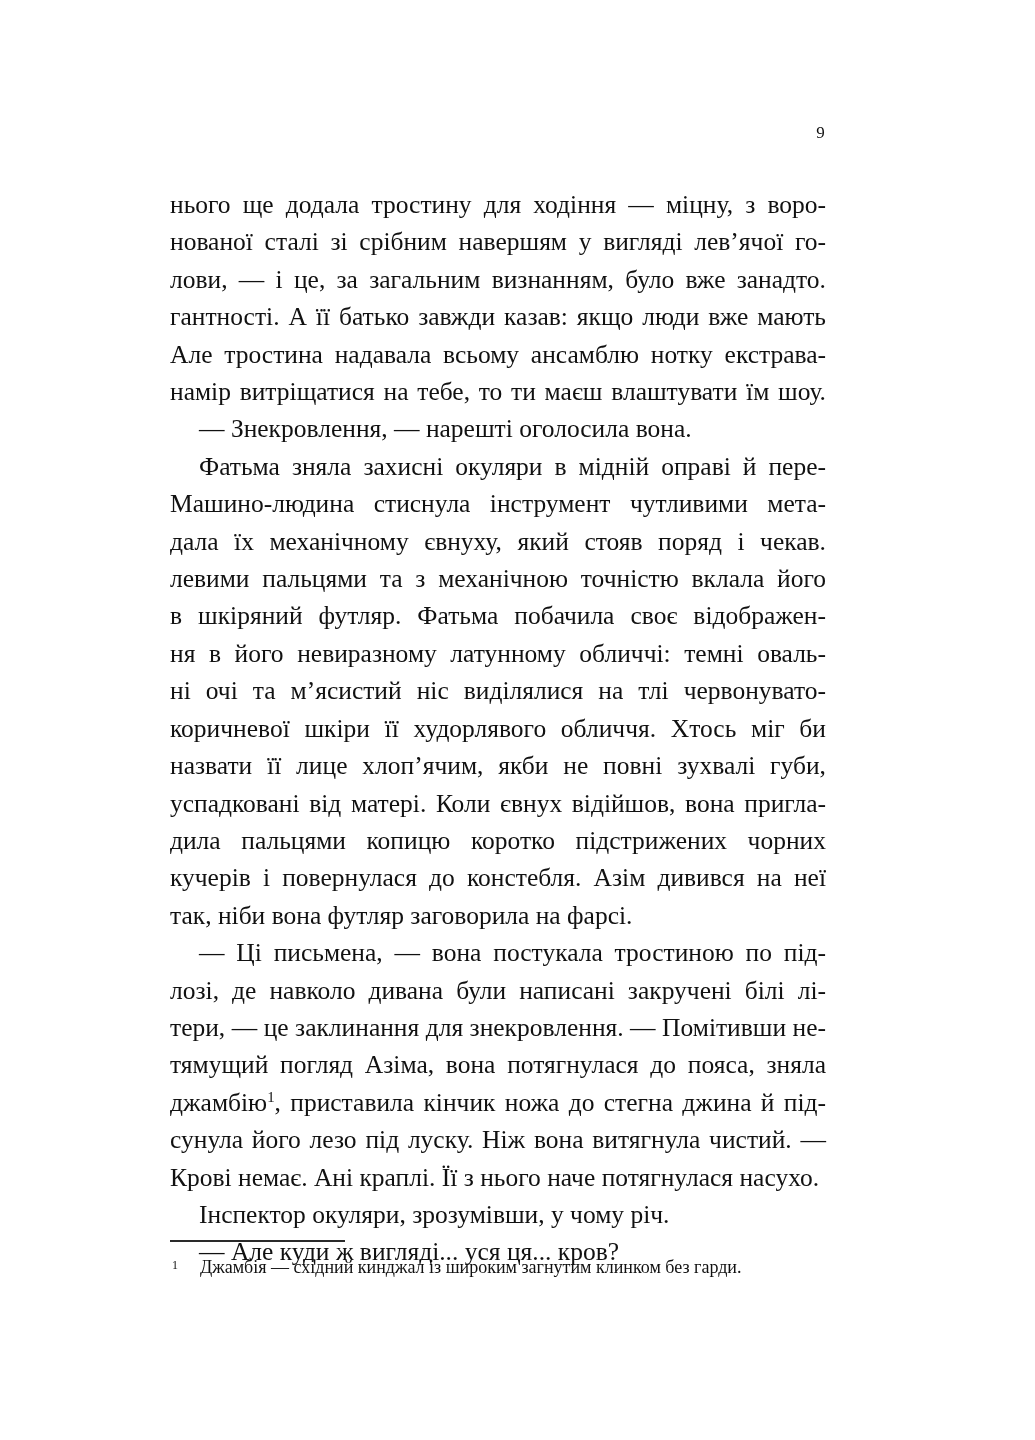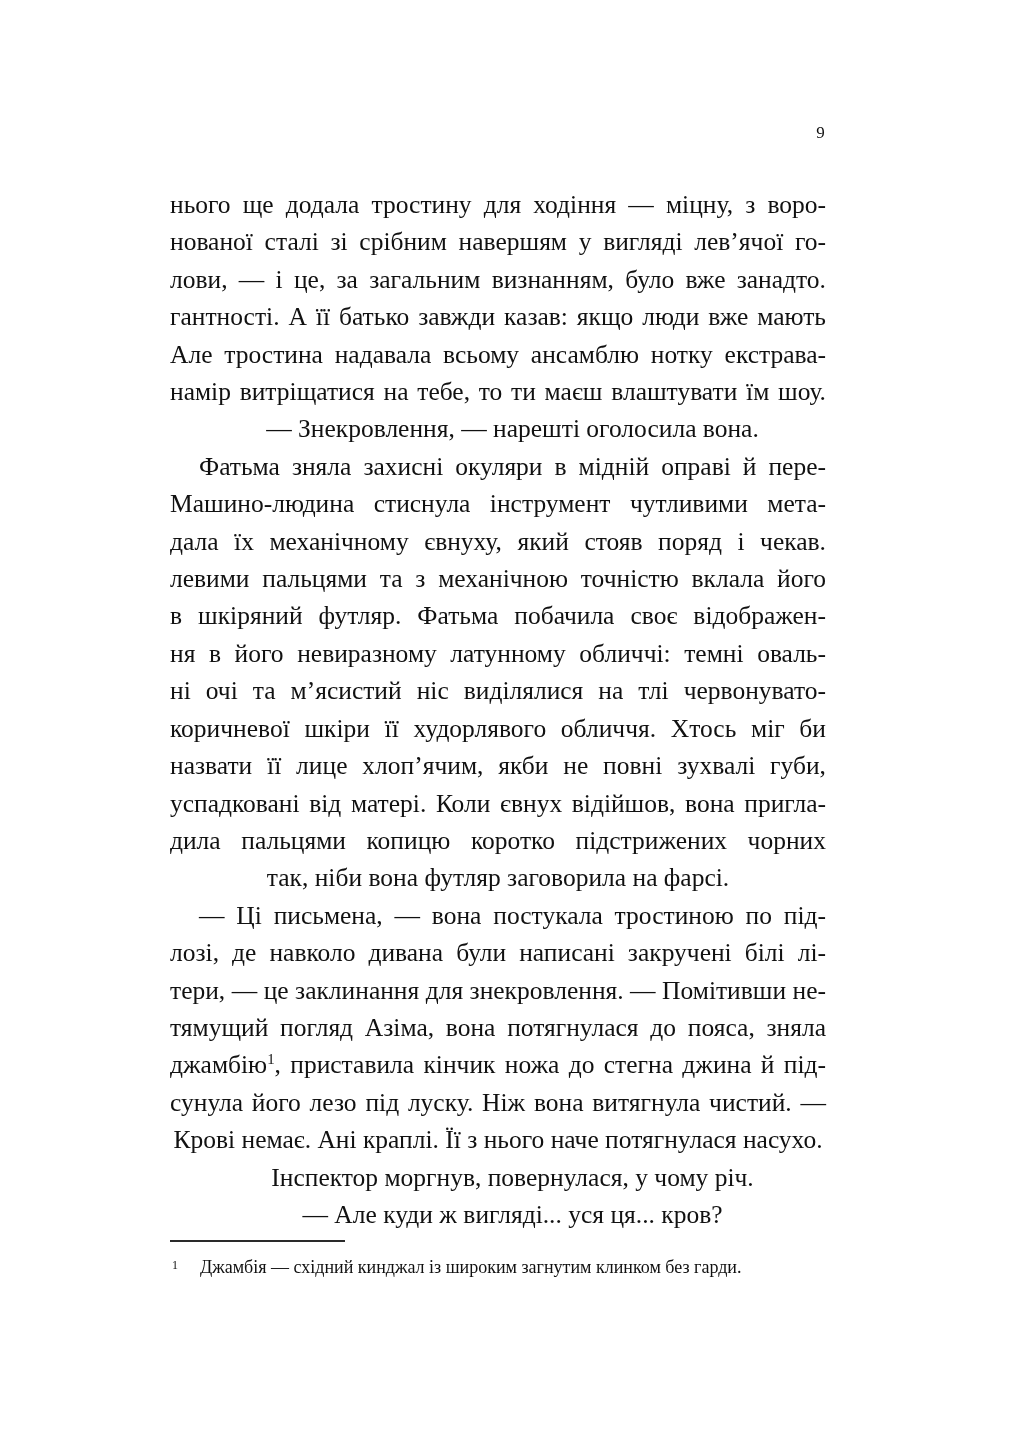--- a/index.html
+++ b/index.html
@@ -60,21 +60,21 @@
     word-spacing: 0px;
   }
 
   
   .para > .ln {
     display: block;
     text-align: justify;
     white-space: nowrap;
   }
   .para > .ln.last {
-    text-align: center;
+    text-align: left;
     white-space: normal;
   }
   .para > .ln.stretch {
     text-align-last: justify;
     -moz-text-align-last: justify;
   }
   .para > .ln.indent {
     text-indent: 29px;
   }
 
@@ -146,35 +146,36 @@
       <span class="ln stretch">Машино-людина стиснула інструмент чутливими мета-</span>
       <span class="ln stretch">дала їх механічному євнуху, який стояв поряд і чекав.</span>
       <span class="ln stretch">левими пальцями та з механічною точністю вклала його</span>
       <span class="ln stretch">в шкіряний футляр. Фатьма побачила своє відображен-</span>
       <span class="ln stretch">ня в його невиразному латунному обличчі: темні оваль-</span>
       <span class="ln stretch">ні очі та м’ясистий ніс виділялися на тлі червонувато-</span>
       <span class="ln stretch">коричневої шкіри її худорлявого обличчя. Хтось міг би</span>
       <span class="ln stretch">назвати її лице хлоп’ячим, якби не повні зухвалі губи,</span>
       <span class="ln stretch">успадковані від матері. Коли євнух відійшов, вона пригла-</span>
       <span class="ln stretch">дила пальцями копицю коротко підстрижених чорних</span>
+      <span class="ln stretch">кучерів і повернулася до констебля. Азім дивився на неї</span>
       <span class="ln last">так, ніби вона футляр заговорила на фарсі.</span>
     </p>
 
     <p class="para">
       <span class="ln stretch indent">— Ці письмена, — вона постукала тростиною по під-</span>
       <span class="ln stretch">лозі, де навколо дивана були написані закручені білі лі-</span>
       <span class="ln stretch">тери, — це заклинання для знекровлення. — Помітивши не-</span>
       <span class="ln stretch">тямущий погляд Азіма, вона потягнулася до пояса, зняла</span>
       <span class="ln stretch"><span>джамбію</span><sup class="fnref">1</sup><span>, приставила кінчик ножа до стегна джина й під-</span></span>
       <span class="ln stretch">сунула його лезо під луску. Ніж вона витягнула чистий. —</span>
       <span class="ln last">Крові немає. Ані краплі. Її з нього наче потягнулася насухо.</span>
     </p>
 
     <p class="para">
-      <span class="ln last indent">Інспектор моргнув, повернулася, у чому річ.</span>
+      <span class="ln last indent">Інспектор окуляри, зрозумівши, у чому річ.</span>
     </p>
 
     <p class="para">
       <span class="ln last indent">— Але куди ж вигляді... уся ця... кров?</span>
     </p>
 
   </div>
 
   <div class="footnote-area">
     <div class="footnote-rule"></div>

